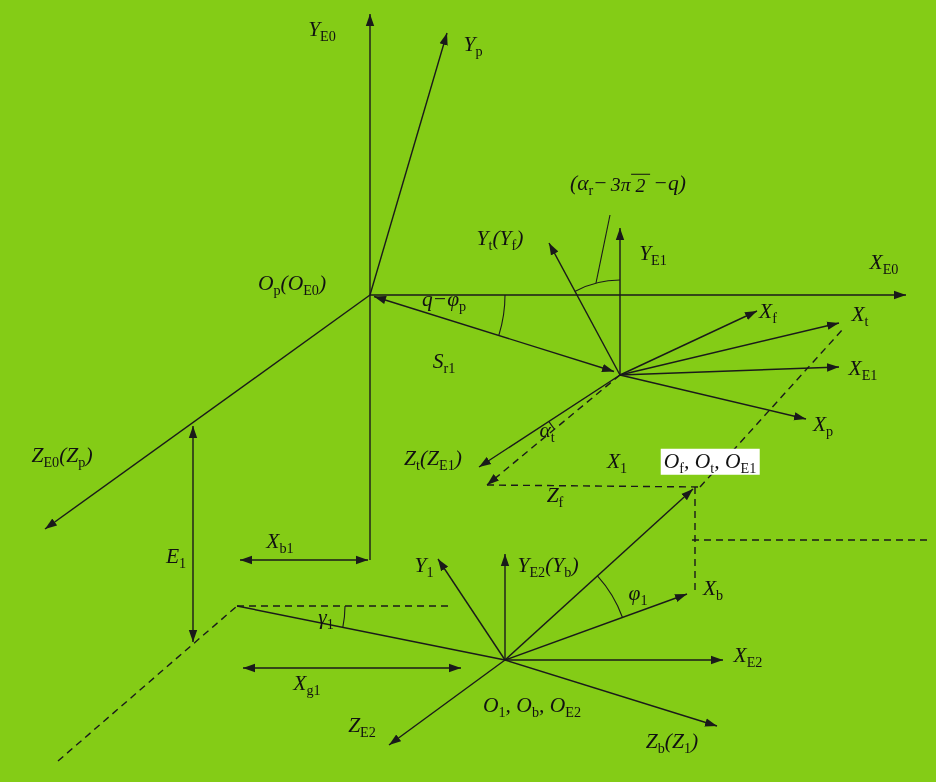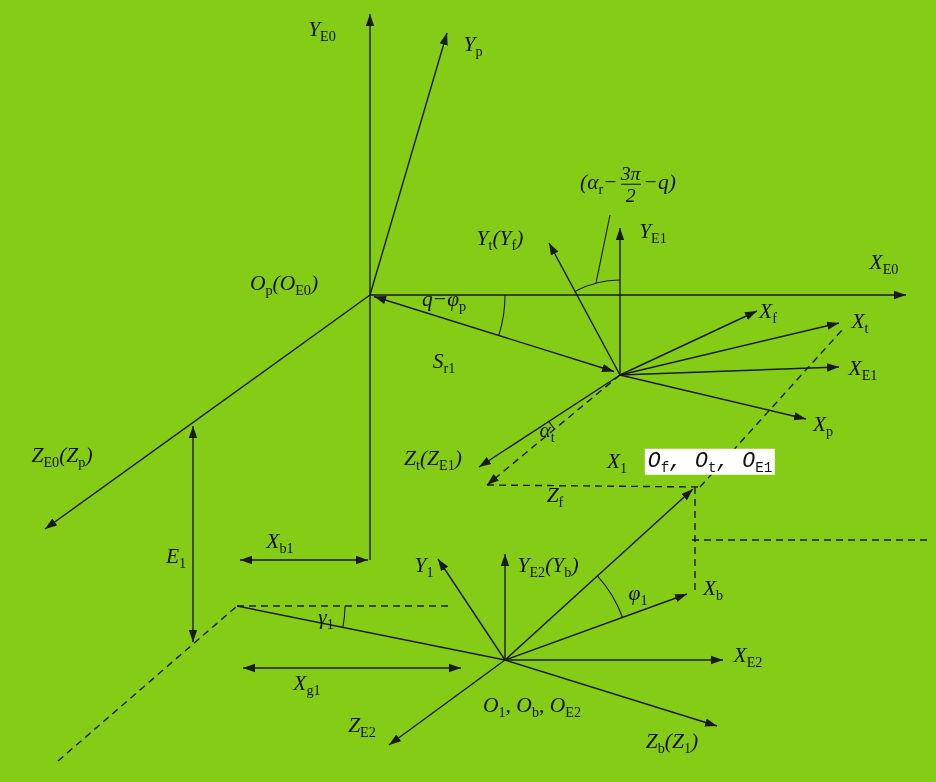--- a/index.html
+++ b/index.html
@@ -2,22 +2,22 @@
 <html><head>
 <meta charset="utf-8">
 <style>
   html,body{margin:0;padding:0;background:#ffffff;}
   #stage{position:relative;width:936px;height:782px;background:#84cc16;overflow:hidden;
          font-family:"Liberation Serif",serif;}
   #stage svg{position:absolute;left:0;top:0;}
   .lbl{position:absolute;transform:translate(-50%,-50%);font-style:italic;
        font-size:21.5px;color:#111;white-space:nowrap;line-height:1.12;}
   .lbl sub{font-style:normal;font-size:0.66em;line-height:1;}
-  .bg{background:#ffffff;padding:0 3px;font-family:Liberation Mono, monospace;}
-  .fr{display:inline-flex;flex-direction:column;vertical-align:middle;
+  .bg{background:#ffffff;padding:0 3px;}
+  .fr{display:inline-flex;flex-direction:row;vertical-align:middle;
       margin:0 3px;font-size:0.92em;font-style:italic;line-height:1.05;}
   .fr .nm{display:block;}
   .fr .dn{display:block;border-top:1.5px solid #111;padding:0 5px;}
   .ln{stroke:#1a1a1a;stroke-width:1.4;fill:none;}
   .thin{stroke:#1a1a1a;stroke-width:1.1;fill:none;}
   .dash{stroke-dasharray:7 5;}
 </style>
 </head>
 <body>
 
@@ -72,30 +72,30 @@
     <path class="thin" d="M548.8,421.4 A85,85 0 0 0 554.5,429.2"></path>
     <path class="thin" d="M574.8,291.4 A95,95 0 0 1 620,280"></path>
     <path class="thin" d="M597.4,575.9 A125,125 0 0 1 622.5,617.5"></path>
     <path class="thin" d="M345,606 A108,108 0 0 1 342.8,627.4"></path>
     <line class="thin" x1="610" y1="215" x2="596" y2="283"></line>
   </svg>
 
   <div class="lbl" style="left:322px;top:30px">Y<sub>E0</sub></div>
   <div class="lbl" style="left:473px;top:45px">Y<sub>p</sub></div>
   <div class="lbl" style="left:884px;top:263px">X<sub>E0</sub></div>
-  <div class="lbl" style="left:284px;top:284px">O<sub>p</sub>(O<sub>E0</sub>)</div>
+  <div class="lbl" style="left:292px;top:284px">O<sub>p</sub>(O<sub>E0</sub>)</div>
   <div class="lbl" style="left:628px;top:184px">(α<sub>r</sub>−<span class="fr">
         <span class="nm">3π</span>
         <span class="dn">2</span>
       </span>−q)</div>
   <div class="lbl" style="left:500px;top:239px">Y<sub>t</sub>(Y<sub>f</sub>)</div>
-  <div class="lbl" style="left:653px;top:232px">Y<sub>E1</sub></div>
+  <div class="lbl" style="left:653px;top:254px">Y<sub>E1</sub></div>
   <div class="lbl" style="left:444px;top:300px">q−φ<sub>p</sub></div>
   <div class="lbl" style="left:768px;top:312px">X<sub>f</sub></div>
-  <div class="lbl" style="left:860px;top:322px">X<sub>t</sub></div>
+  <div class="lbl" style="left:860px;top:315px">X<sub>t</sub></div>
   <div class="lbl" style="left:863px;top:369px">X<sub>E1</sub></div>
   <div class="lbl" style="left:444px;top:362px">S<sub>r1</sub></div>
   <div class="lbl" style="left:823px;top:425px">X<sub>p</sub></div>
   <div class="lbl" style="left:62px;top:456px">Z<sub>E0</sub>(Z<sub>p</sub>)</div>
   <div class="lbl" style="left:433px;top:459px">Z<sub>t</sub>(Z<sub>E1</sub>)</div>
   <div class="lbl" style="left:547px;top:431px">α<sub>t</sub></div>
   <div class="lbl" style="left:617px;top:462px">X<sub>1</sub></div>
   <div class="lbl bg" style="left:710px;top:462px">O<sub>f</sub>, O<sub>t</sub>, O<sub>E1</sub></div>
   <div class="lbl" style="left:555px;top:496px">Z<sub>f</sub></div>
   <div class="lbl" style="left:176px;top:557px">E<sub>1</sub></div>

